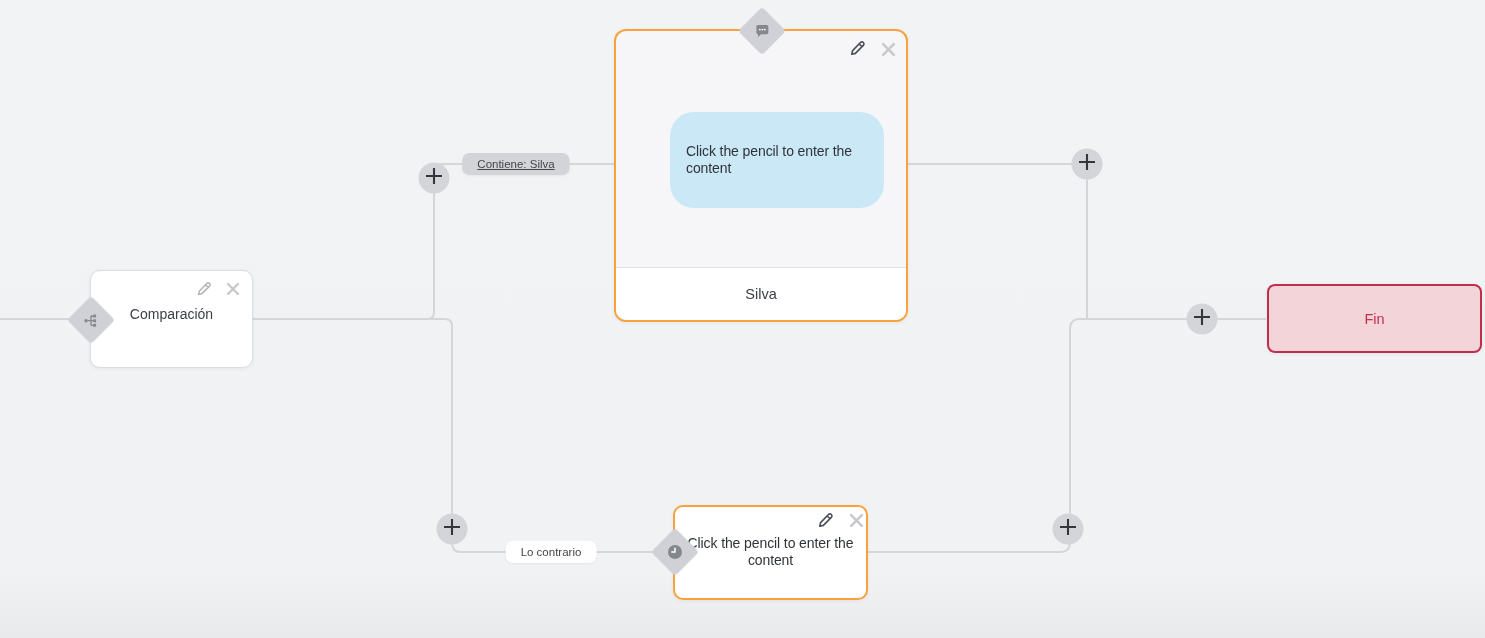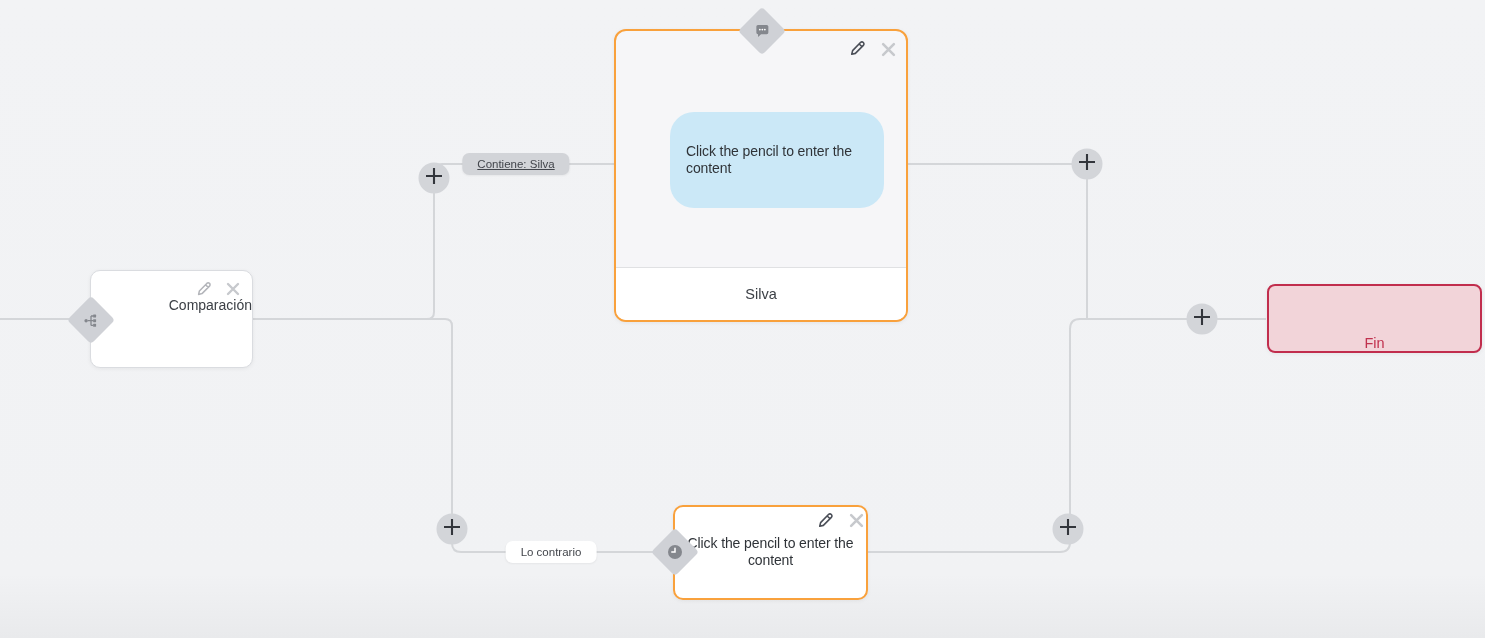--- a/index.html
+++ b/index.html
@@ -37,21 +37,21 @@
   .icon-btn{
     position:absolute;width:18px;height:18px;display:flex;align-items:center;justify-content:center;
     transform:translate(-50%,-50%);cursor:pointer;z-index:5;
   }
   
   #node-condition{
     left:90px;top:270px;width:163px;height:98px;background:#ffffff;
     border:1px solid #dadce0;border-radius:10px;
   }
   #node-condition .title{
-    margin-top:22px;text-align:right;font-size:14px;color:#3c4046;line-height:25px;
+    margin-top:31px;text-align:center;font-size:14px;color:#3c4046;line-height:25px;
   }
   
   #node-message{
     left:614px;top:29px;width:294px;height:293px;background:#f6f6f8;
     border:2px solid #f9a13c;border-radius:12px;
   }
   #node-message .bubble{
     position:absolute;left:54px;top:81px;width:214px;height:96px;box-sizing:border-box;
     background:#cbe8f7;border-radius:24px;display:flex;align-items:center;
     padding:0 16px;font-size:14px;line-height:1.18;color:#2f3338;letter-spacing:-0.1px;
@@ -69,21 +69,21 @@
   }
   #node-action .body{
     position:absolute;left:0;right:0;top:28px;bottom:0;
     display:flex;align-items:flex-start;justify-content:center;
   }
   #node-action .txt{width:172px;text-align:center;font-size:14px;line-height:1.18;color:#2f3338;letter-spacing:-0.1px;}
   
   #node-end{
     left:1267px;top:284px;width:215px;height:69px;background:#f2d4d9;
     border:2px solid #c12d4d;border-radius:8px;
-    display:flex;align-items:flex-end;justify-content:center;cursor:pointer;
+    display:flex;align-items:center;justify-content:center;cursor:pointer;
     font-size:14.5px;color:#c0314e;
   }
 </style>
 </head>
 <body>
 
 <div id="canvas">
 
   <svg id="edges" width="1485" height="638" viewBox="0 0 1485 638">
     <path d="M 0 319 L 80 319"></path>

